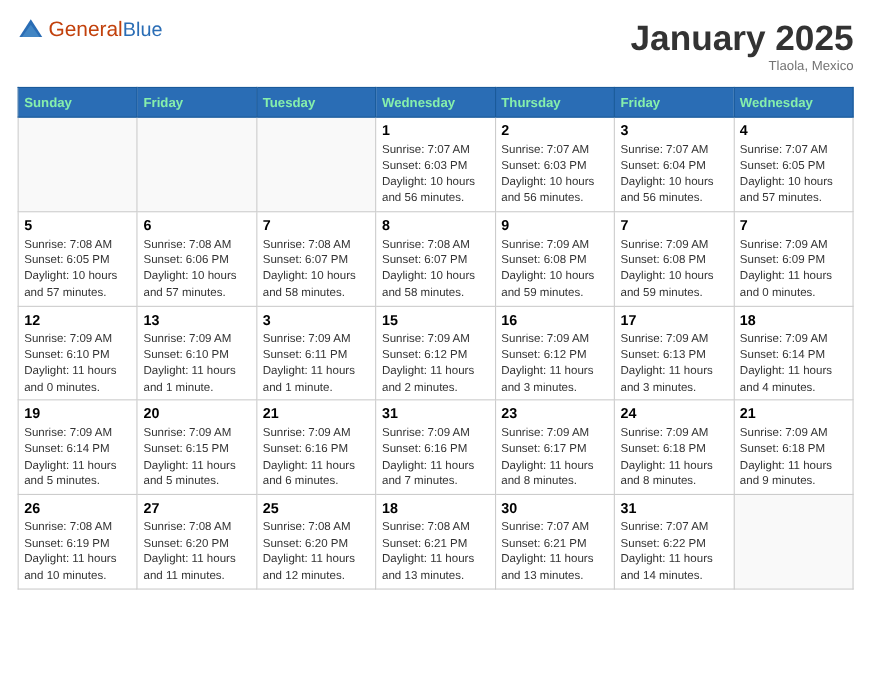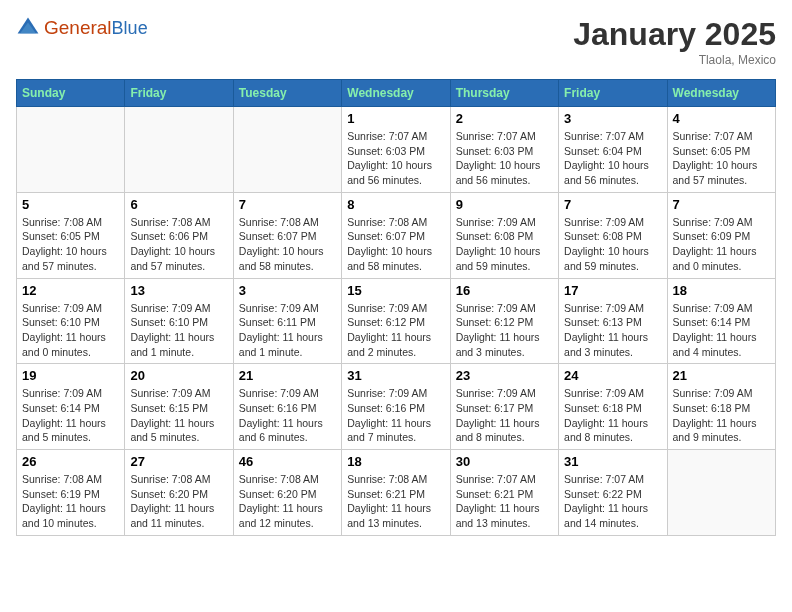--- a/index.html
+++ b/index.html
@@ -231,21 +231,21 @@
       <tr class="week-row">
         <td>
           <div class="day-number">26</div>
           <div class="day-info">Sunrise: 7:08 AM<br>Sunset: 6:19 PM<br>Daylight: 11 hours<br>and 10 minutes.</div>
         </td>
         <td>
           <div class="day-number">27</div>
           <div class="day-info">Sunrise: 7:08 AM<br>Sunset: 6:20 PM<br>Daylight: 11 hours<br>and 11 minutes.</div>
         </td>
         <td>
-          <div class="day-number">46</div>
+          <div class="day-number">25</div>
           <div class="day-info">Sunrise: 7:08 AM<br>Sunset: 6:20 PM<br>Daylight: 11 hours<br>and 12 minutes.</div>
         </td>
         <td>
           <div class="day-number">18</div>
           <div class="day-info">Sunrise: 7:08 AM<br>Sunset: 6:21 PM<br>Daylight: 11 hours<br>and 13 minutes.</div>
         </td>
         <td>
           <div class="day-number">30</div>
           <div class="day-info">Sunrise: 7:07 AM<br>Sunset: 6:21 PM<br>Daylight: 11 hours<br>and 13 minutes.</div>
         </td>

